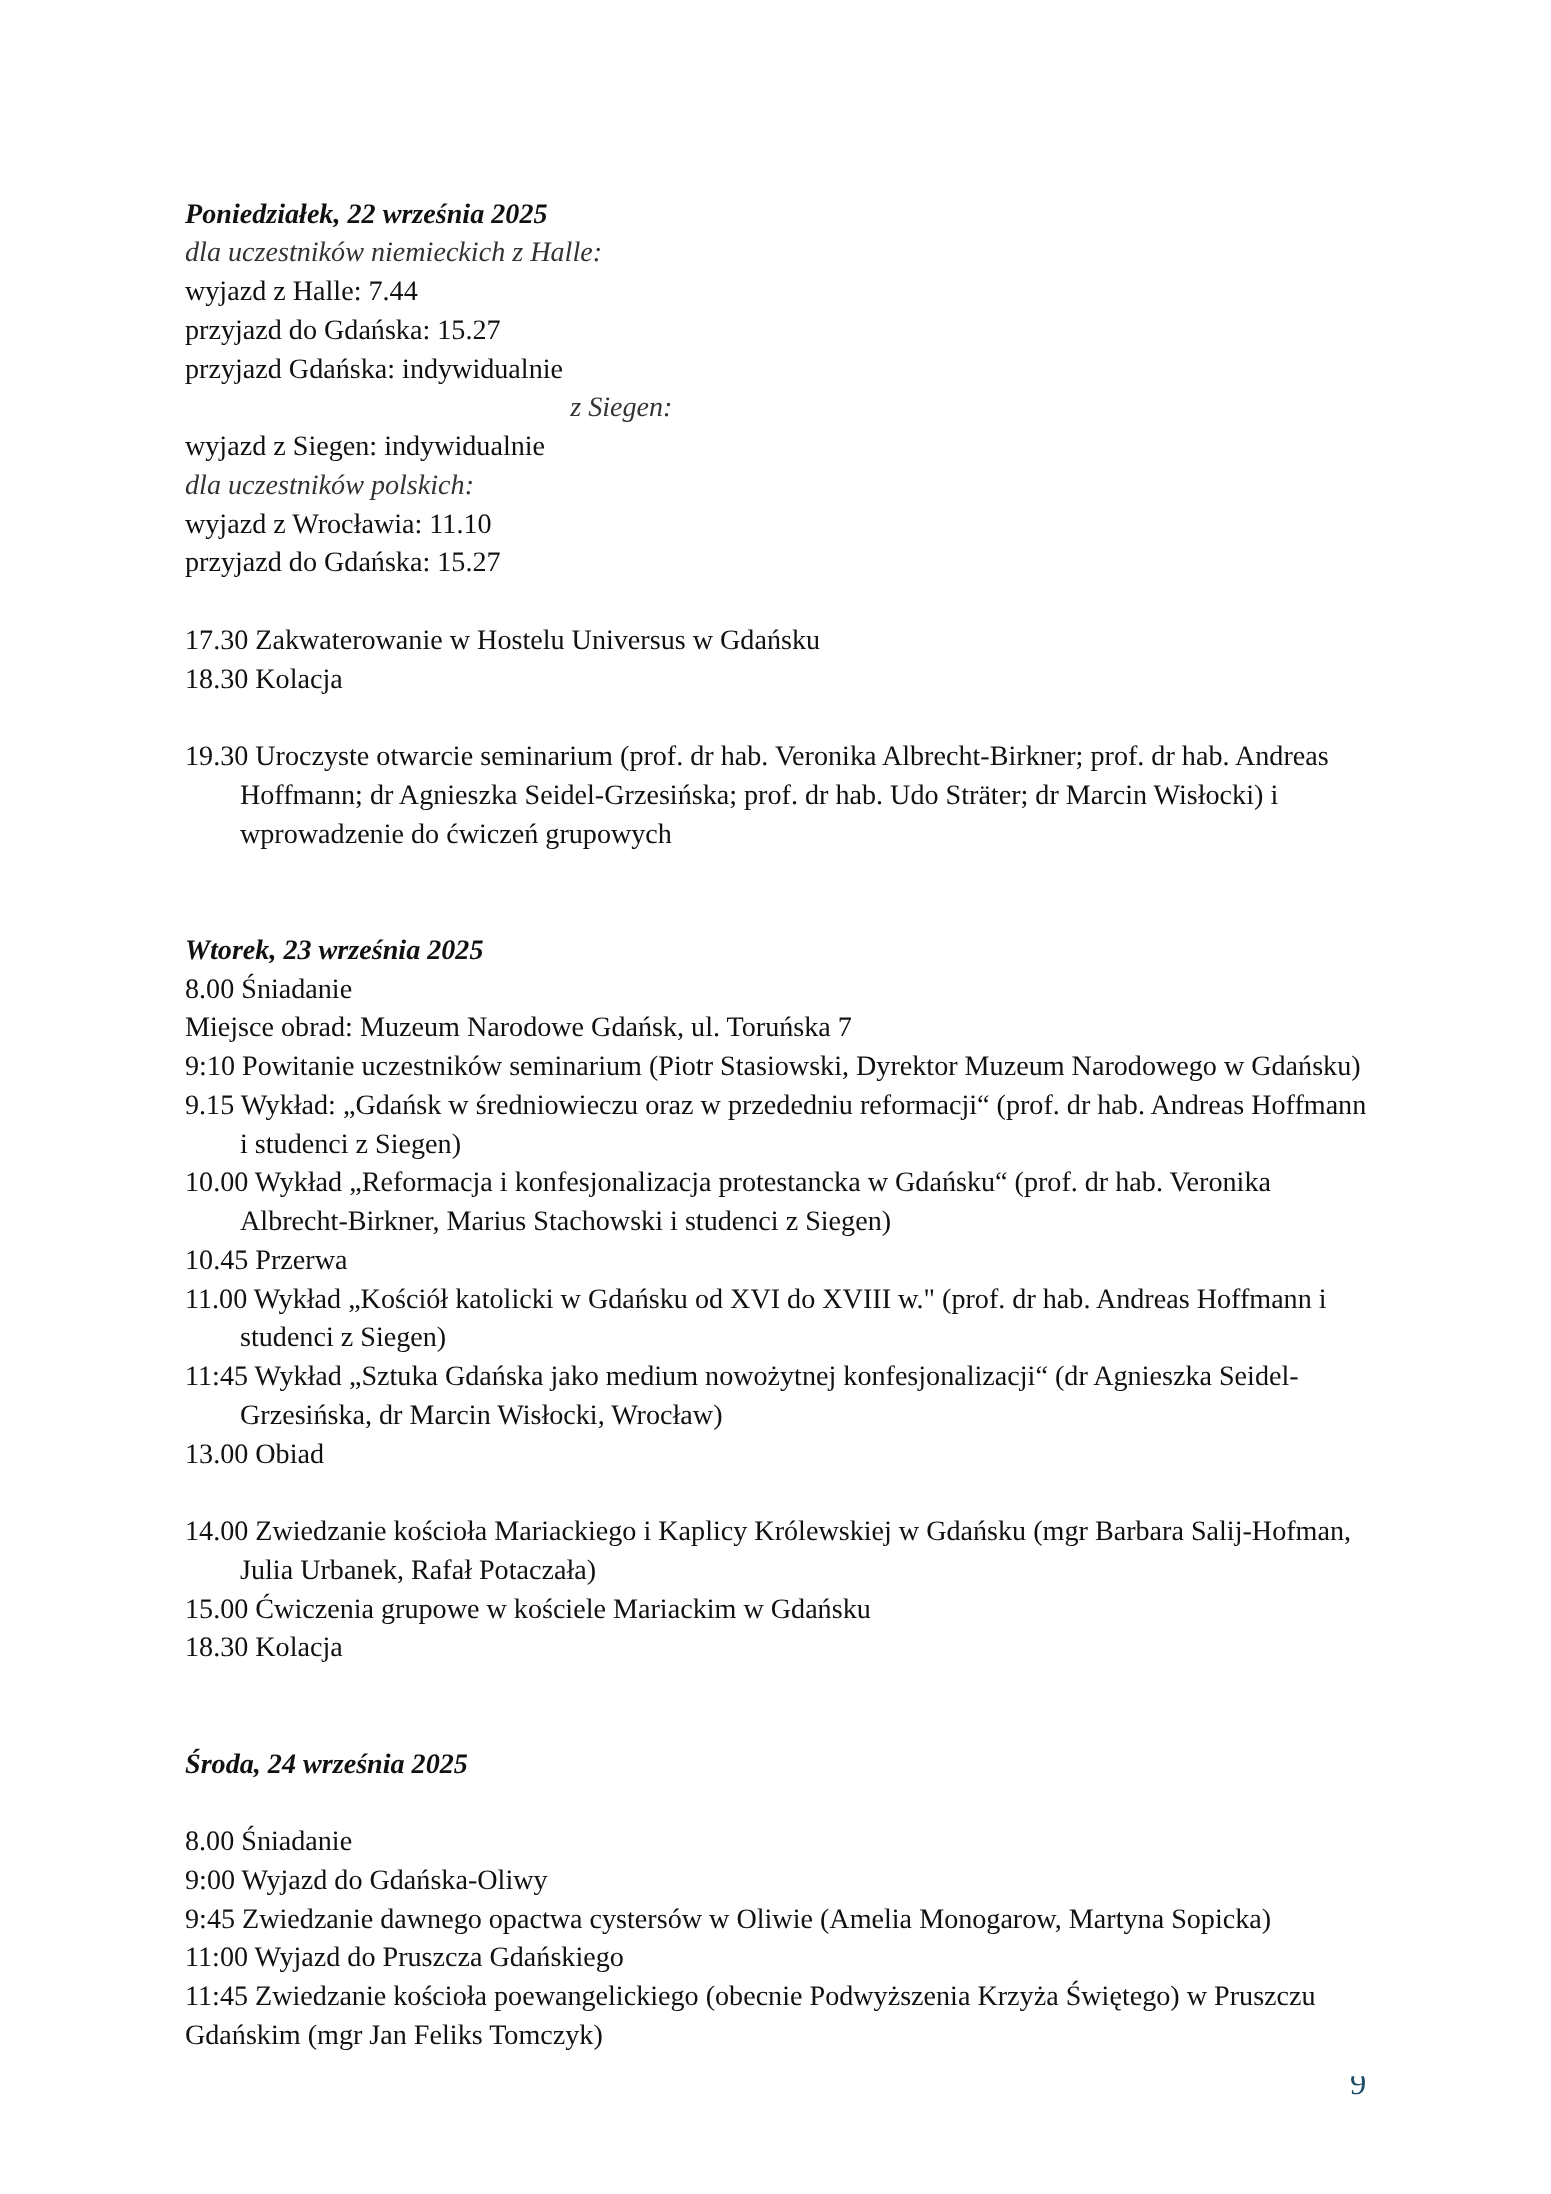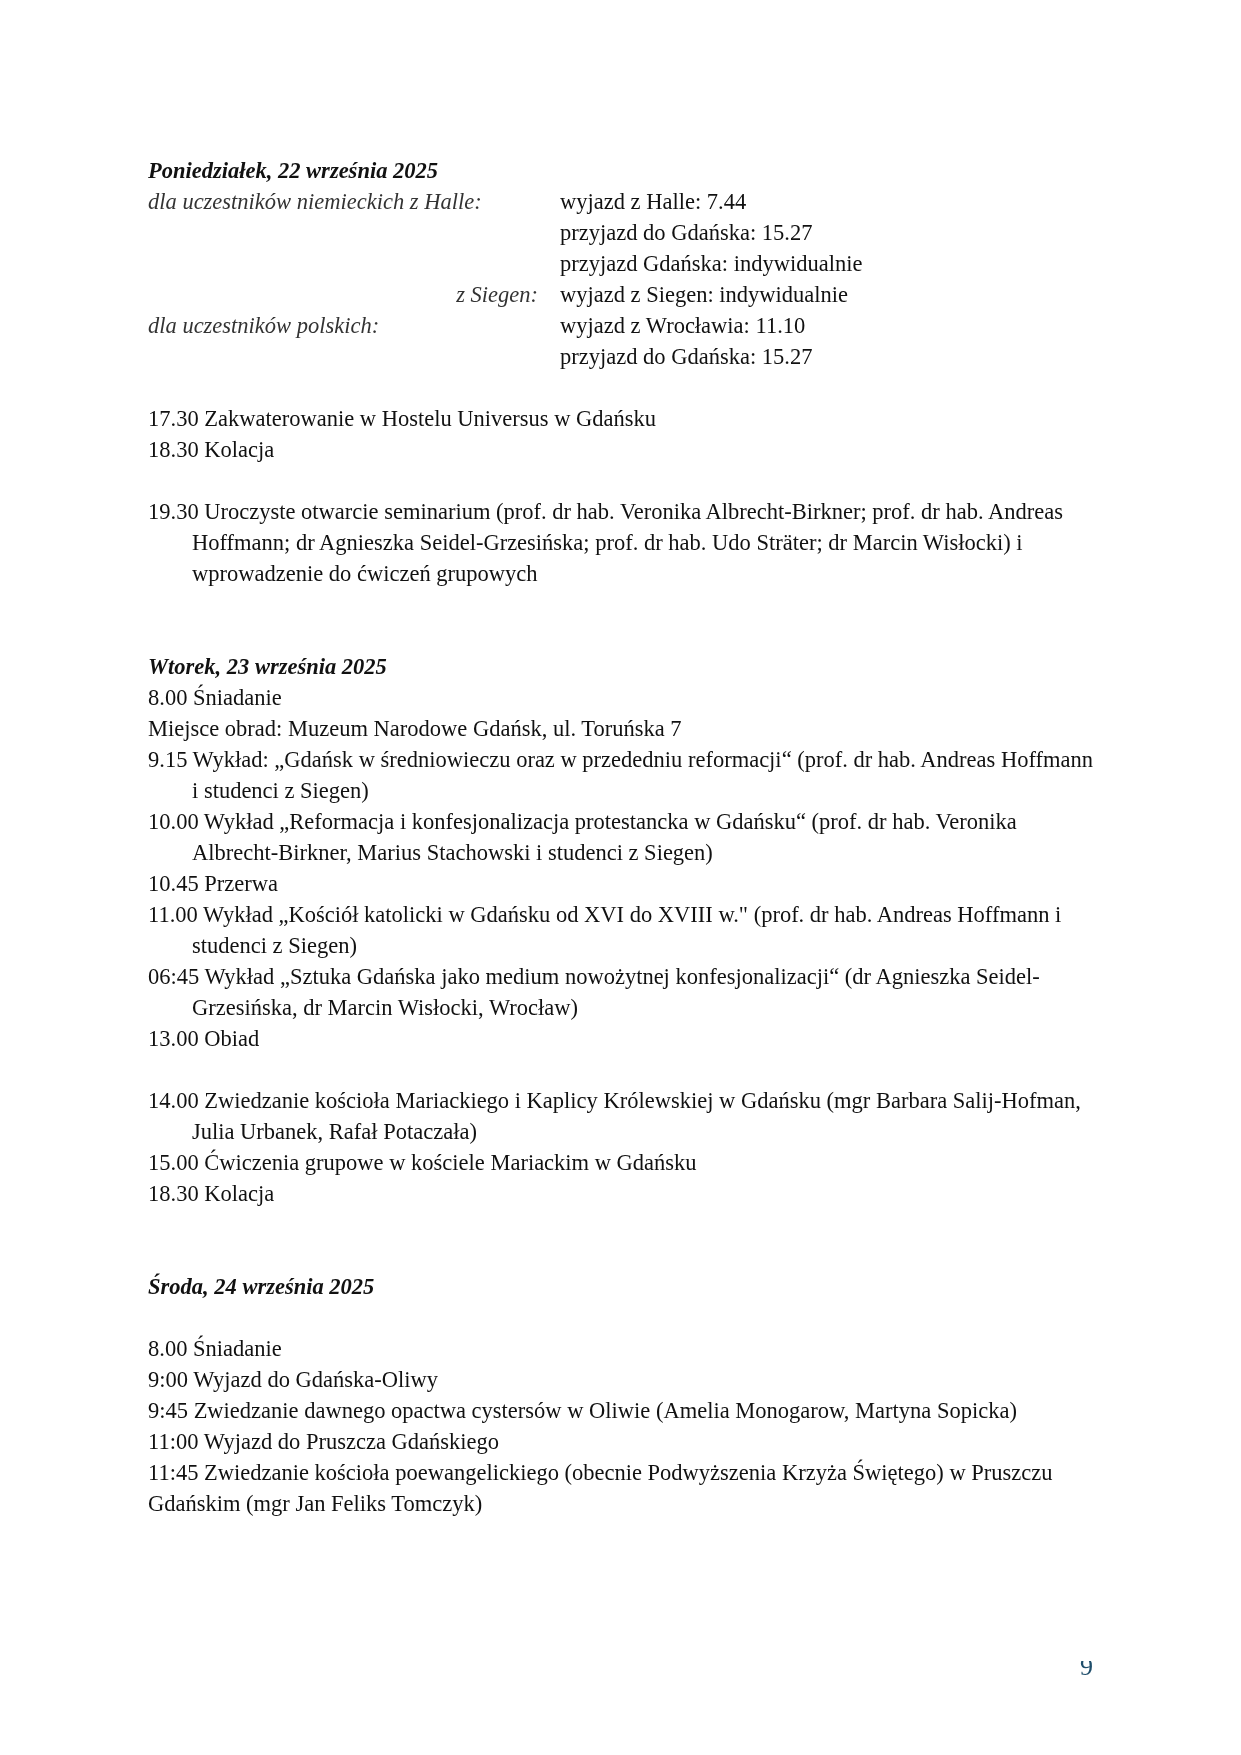--- a/index.html
+++ b/index.html
@@ -1,20 +1,20 @@
 <!DOCTYPE html>
 <html><head>
   <meta charset="utf-8">
   <style>
     html, body { margin: 0; padding: 0; background: #ffffff; }
     body { width: 1241px; height: 1755px; position: relative; overflow: hidden;
       font-family: "Liberation Serif", "DejaVu Serif", serif; color: #111; }
     .page { position: absolute; left: 148px; top: 155px; width: 950px; font-size: 22.5px; line-height: 31px; }
     .heading { font-style: italic; font-weight: bold; }
-    .row { display: flex; }
+    .row { display: flex; flex-direction: column; }
     .row .lbl { width: 412px; font-style: italic; color: #333; }
     .row .lbl.right { text-align: right; padding-right: 0; width: 390px; margin-right: 22px; }
     .row .val { flex: 1; }
     .item { padding-left: 44px; text-indent: -44px; }
     .plain { }
     .gap { height: 31px; }
     .gap2 { height: 62px; }
     .pagenum { position: absolute; left: 1080px; top: 1652px; font-size: 26px; color: #1f4e6b; font-family: "Liberation Serif", serif; clip-path: inset(30% 0 20% 0); }
   </style>
 </head>
@@ -51,25 +51,26 @@
   <div class="gap"></div>
   <div class="item">17.30 Zakwaterowanie w Hostelu Universus w Gdańsku</div>
   <div class="item">18.30 Kolacja</div>
   <div class="gap"></div>
   <div class="item">19.30 Uroczyste otwarcie seminarium (prof. dr hab. Veronika Albrecht-Birkner; prof. dr hab. Andreas Hoffmann; dr Agnieszka Seidel-Grzesińska; prof. dr hab. Udo Sträter; dr Marcin Wisłocki) i wprowadzenie do ćwiczeń grupowych</div>
 
   <div class="gap2"></div>
   <div class="heading">Wtorek, 23 września 2025</div>
   <div class="item">8.00 Śniadanie</div>
   <div class="item">Miejsce obrad: Muzeum Narodowe Gdańsk, ul. Toruńska 7</div>
+  <div class="item">9:10 Powitanie uczestników seminarium (Piotr Stasiowski, Dyrektor Muzeum Narodowego w Gdańsku)</div>
   <div class="item">9.15 Wykład: „Gdańsk w średniowieczu oraz w przededniu reformacji“ (prof. dr hab. Andreas Hoffmann i studenci z Siegen)</div>
   <div class="item">10.00 Wykład „Reformacja i konfesjonalizacja protestancka w Gdańsku“ (prof. dr hab. Veronika Albrecht-Birkner, Marius Stachowski i studenci z Siegen)</div>
   <div class="item">10.45 Przerwa</div>
   <div class="item">11.00 Wykład „Kościół katolicki w Gdańsku od XVI do XVIII w." (prof. dr hab. Andreas Hoffmann i studenci z Siegen)</div>
-  <div class="item">06:45 Wykład „Sztuka Gdańska jako medium nowożytnej konfesjonalizacji“ (dr Agnieszka Seidel-Grzesińska, dr Marcin Wisłocki, Wrocław)</div>
+  <div class="item">11:45 Wykład „Sztuka Gdańska jako medium nowożytnej konfesjonalizacji“ (dr Agnieszka Seidel-Grzesińska, dr Marcin Wisłocki, Wrocław)</div>
   <div class="item">13.00 Obiad</div>
   <div class="gap"></div>
   <div class="item">14.00 Zwiedzanie kościoła Mariackiego i Kaplicy Królewskiej w Gdańsku (mgr Barbara Salij-Hofman, Julia Urbanek, Rafał Potaczała)</div>
   <div class="item">15.00 Ćwiczenia grupowe w kościele Mariackim w Gdańsku</div>
   <div class="item">18.30 Kolacja</div>
 
   <div class="gap2"></div>
   <div class="heading">Środa, 24 września 2025</div>
   <div class="gap"></div>
   <div class="plain">8.00 Śniadanie</div>

